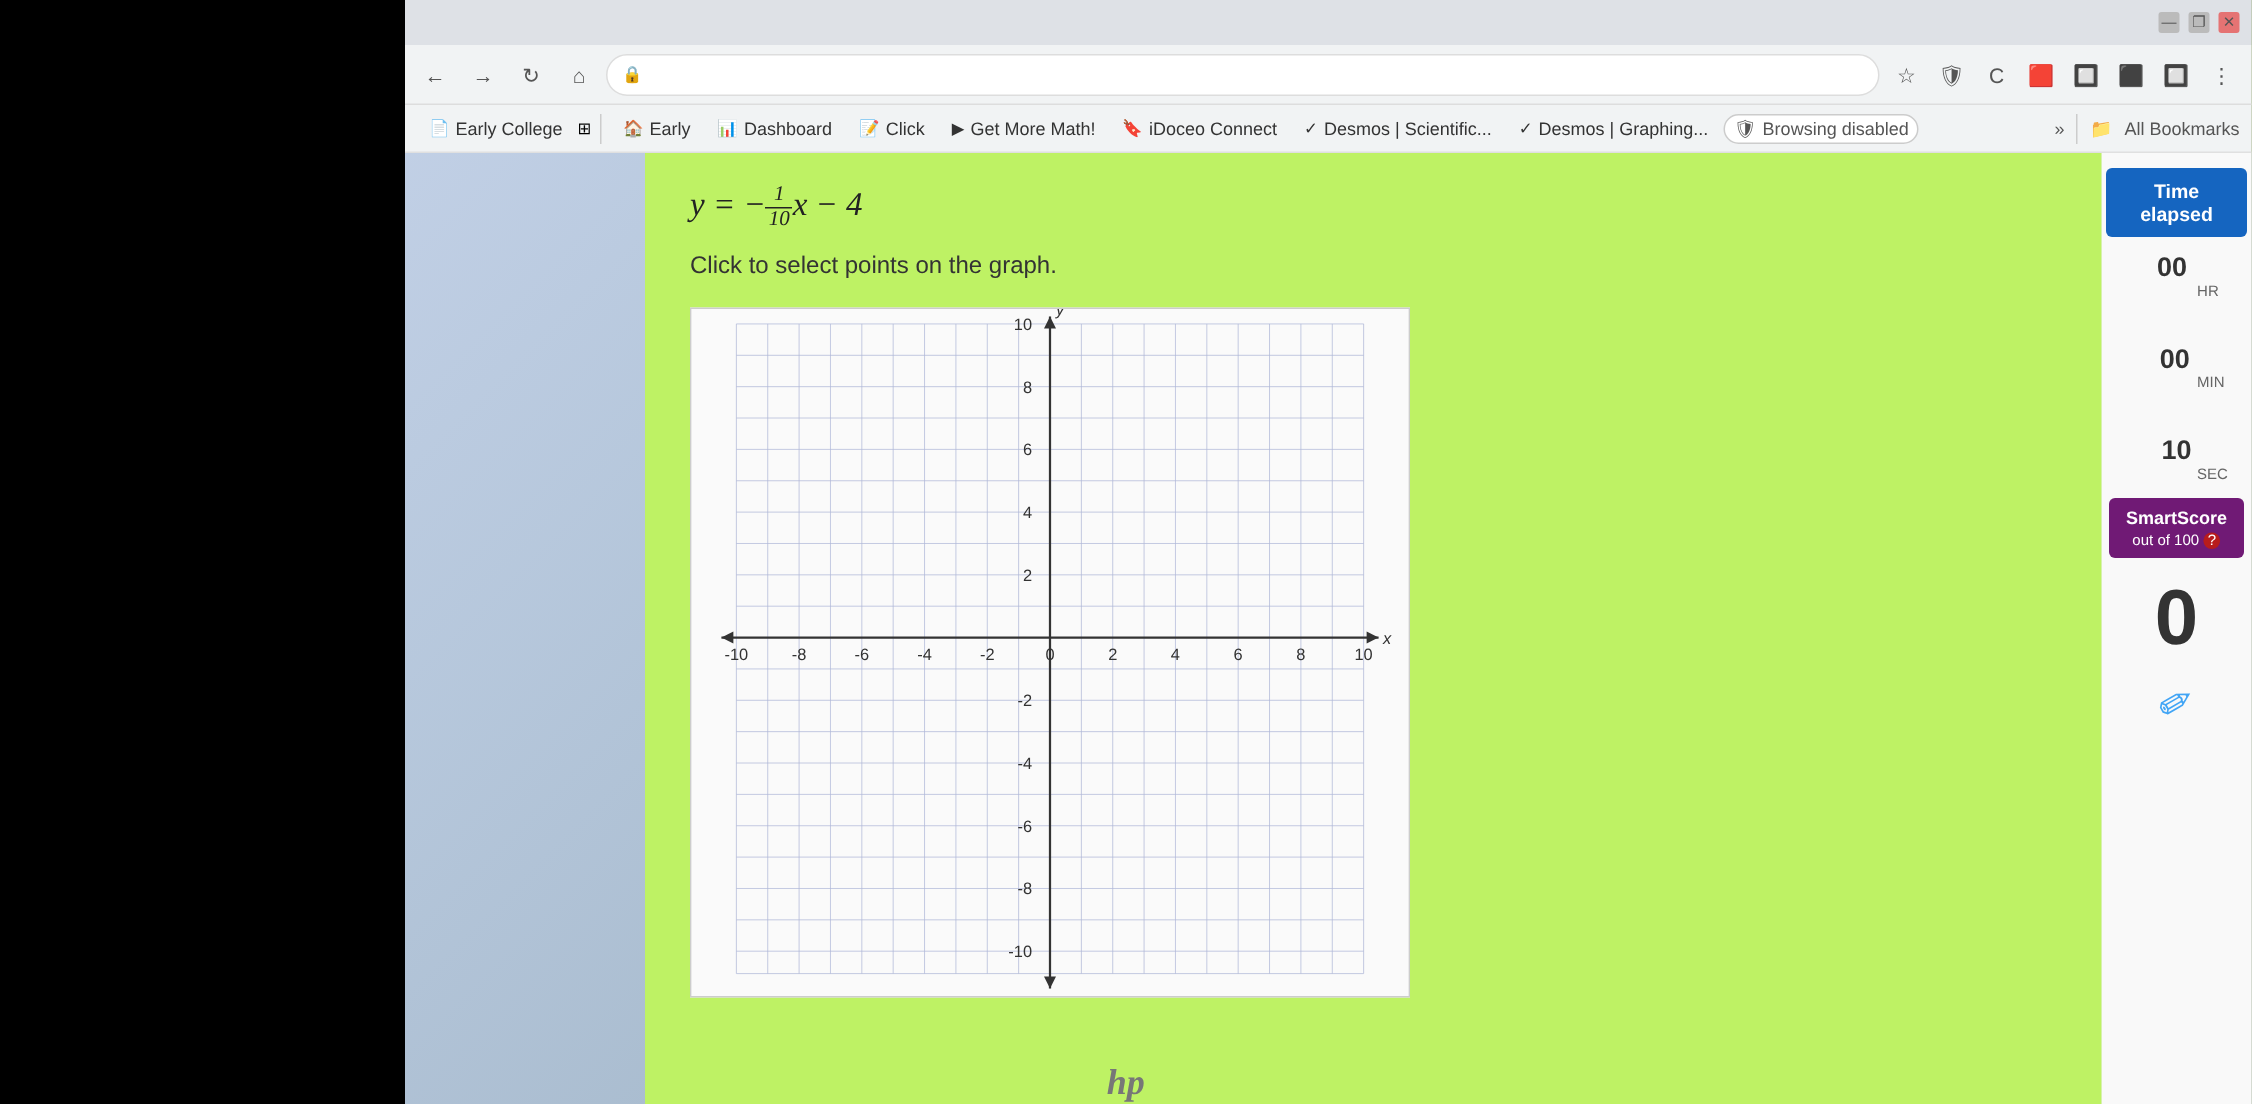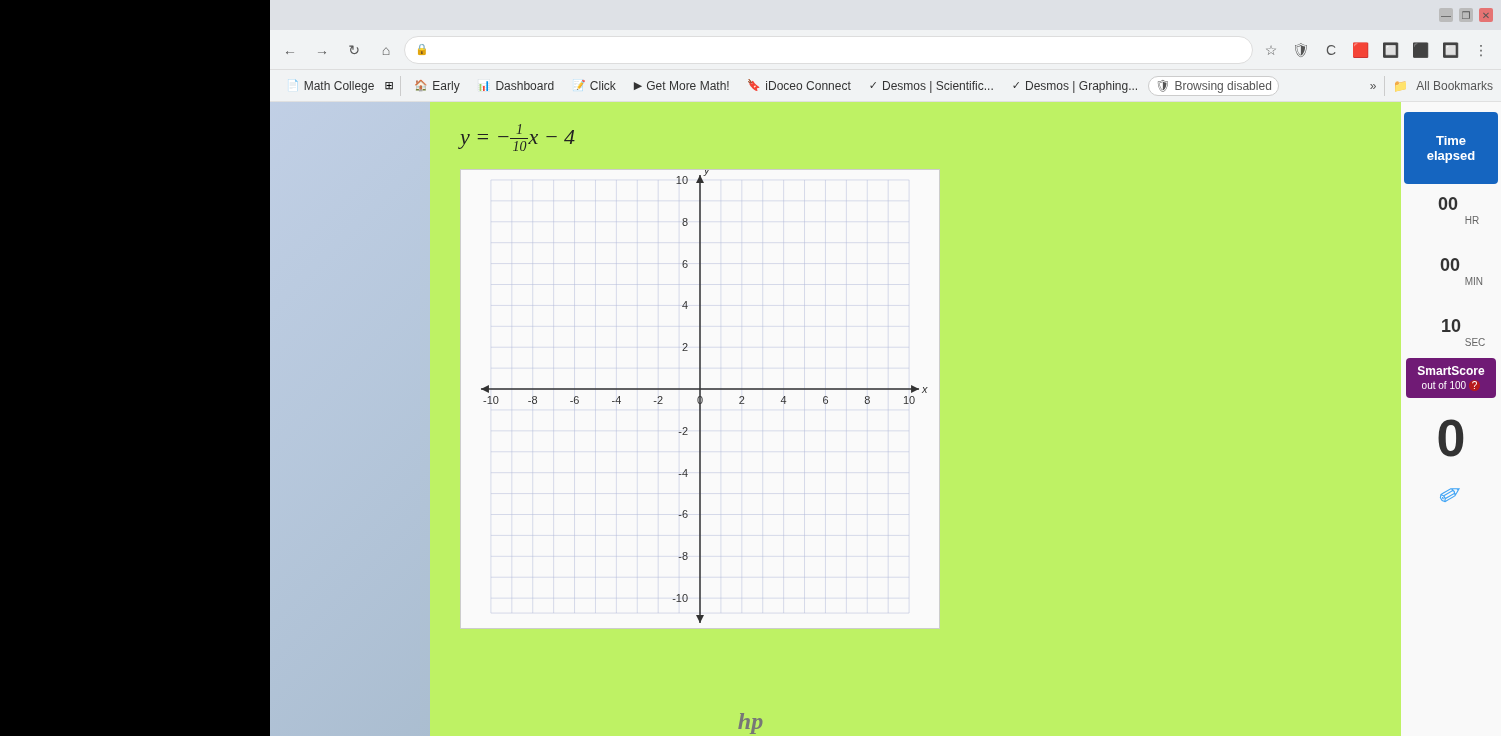--- a/index.html
+++ b/index.html
@@ -183,21 +183,21 @@
       align-items: center;
       gap: 10px;
       background: #f9f9f9;
     }
 
     .time-elapsed-btn {
       background: #1565c0;
       color: white;
       border: none;
       border-radius: 4px;
-      padding: 21px 12px;
+      padding: 8px 12px;
       font-size: 13px;
       cursor: pointer;
       text-align: center;
       font-weight: bold;
       width: 94px;
     }
 
     .timer-display {
       display: flex;
       gap: 4px;
@@ -322,21 +322,21 @@
       <button class="nav-action-btn">🔲</button>
       <button class="nav-action-btn">⬛</button>
       <button class="nav-action-btn">🔲</button>
       <button class="nav-action-btn">⋮</button>
     </div>
   </div>
 
   <div class="bookmarks-bar">
     <div class="bookmark-item">
       <span class="bookmark-icon">📄</span>
-      <span>Math College</span>
+      <span>Early College</span>
     </div>
     <span class="bookmark-icon">⊞</span>
     <div class="bookmark-sep"></div>
     <div class="bookmark-item">
       <span class="bookmark-icon">🏠</span>
       <span>Early</span>
     </div>
     <div class="bookmark-item">
       <span class="bookmark-icon">📊</span>
       <span>Dashboard</span>
@@ -379,20 +379,21 @@
 
     <div class="main-content">
 
       <div class="equation">
         <i>y</i> = −<span style="display:inline-block;text-align:center;vertical-align:middle;">
           <span style="display:block;font-size:14px;border-bottom:1.5px solid #222;padding:0 2px;">1</span>
           <span style="display:block;font-size:14px;padding:0 2px;">10</span>
         </span><i>x</i> − 4
       </div>
 
+      <div class="instruction">Click to select points on the graph.</div>
 
       <div class="graph-container">
         <svg class="graph" viewBox="0 0 480 460" xmlns="http://www.w3.org/2000/svg">
 
           <rect width="480" height="460" fill="#fafafa"></rect>
 
           <g stroke="#b0b8d8" stroke-width="0.5">
 
             <line x1="30" y1="10" x2="30" y2="445"></line>
             <line x1="51" y1="10" x2="51" y2="445"></line>

